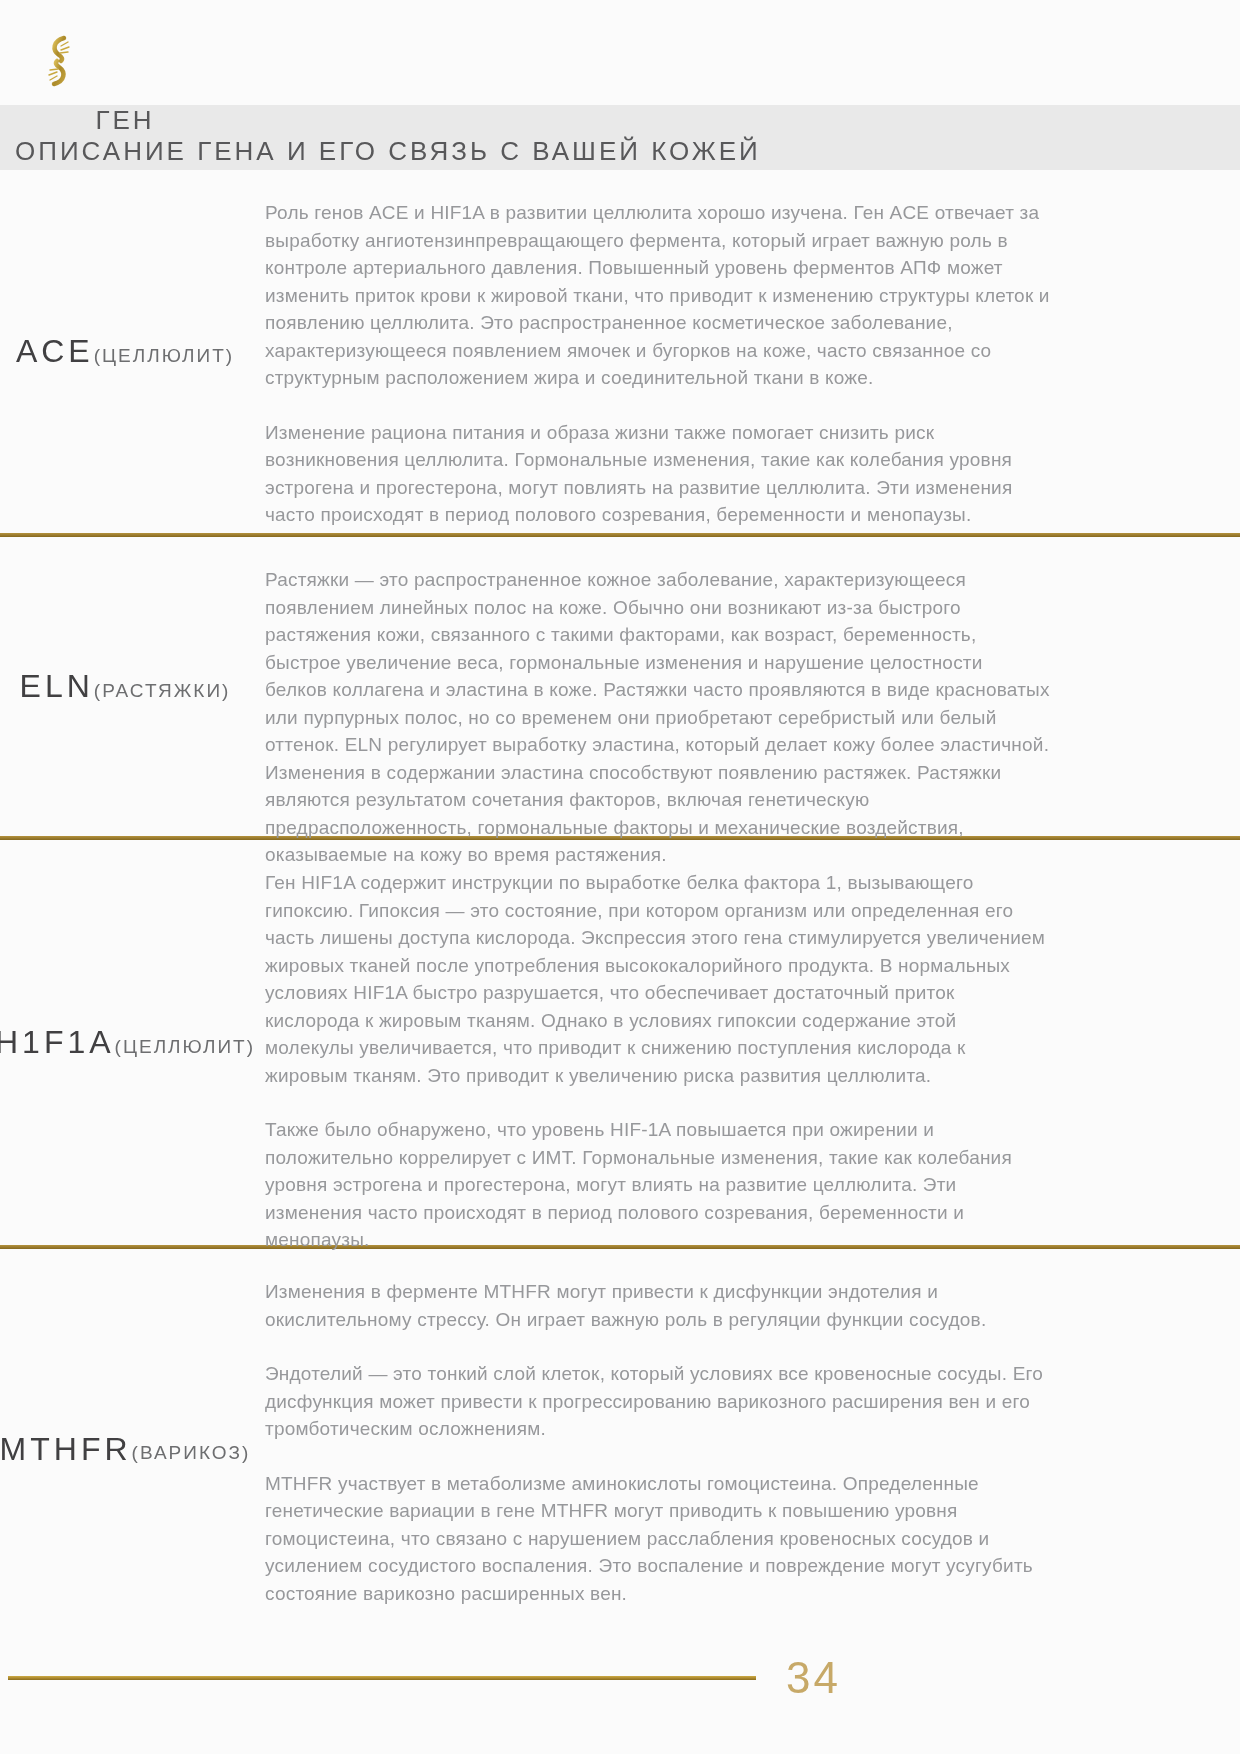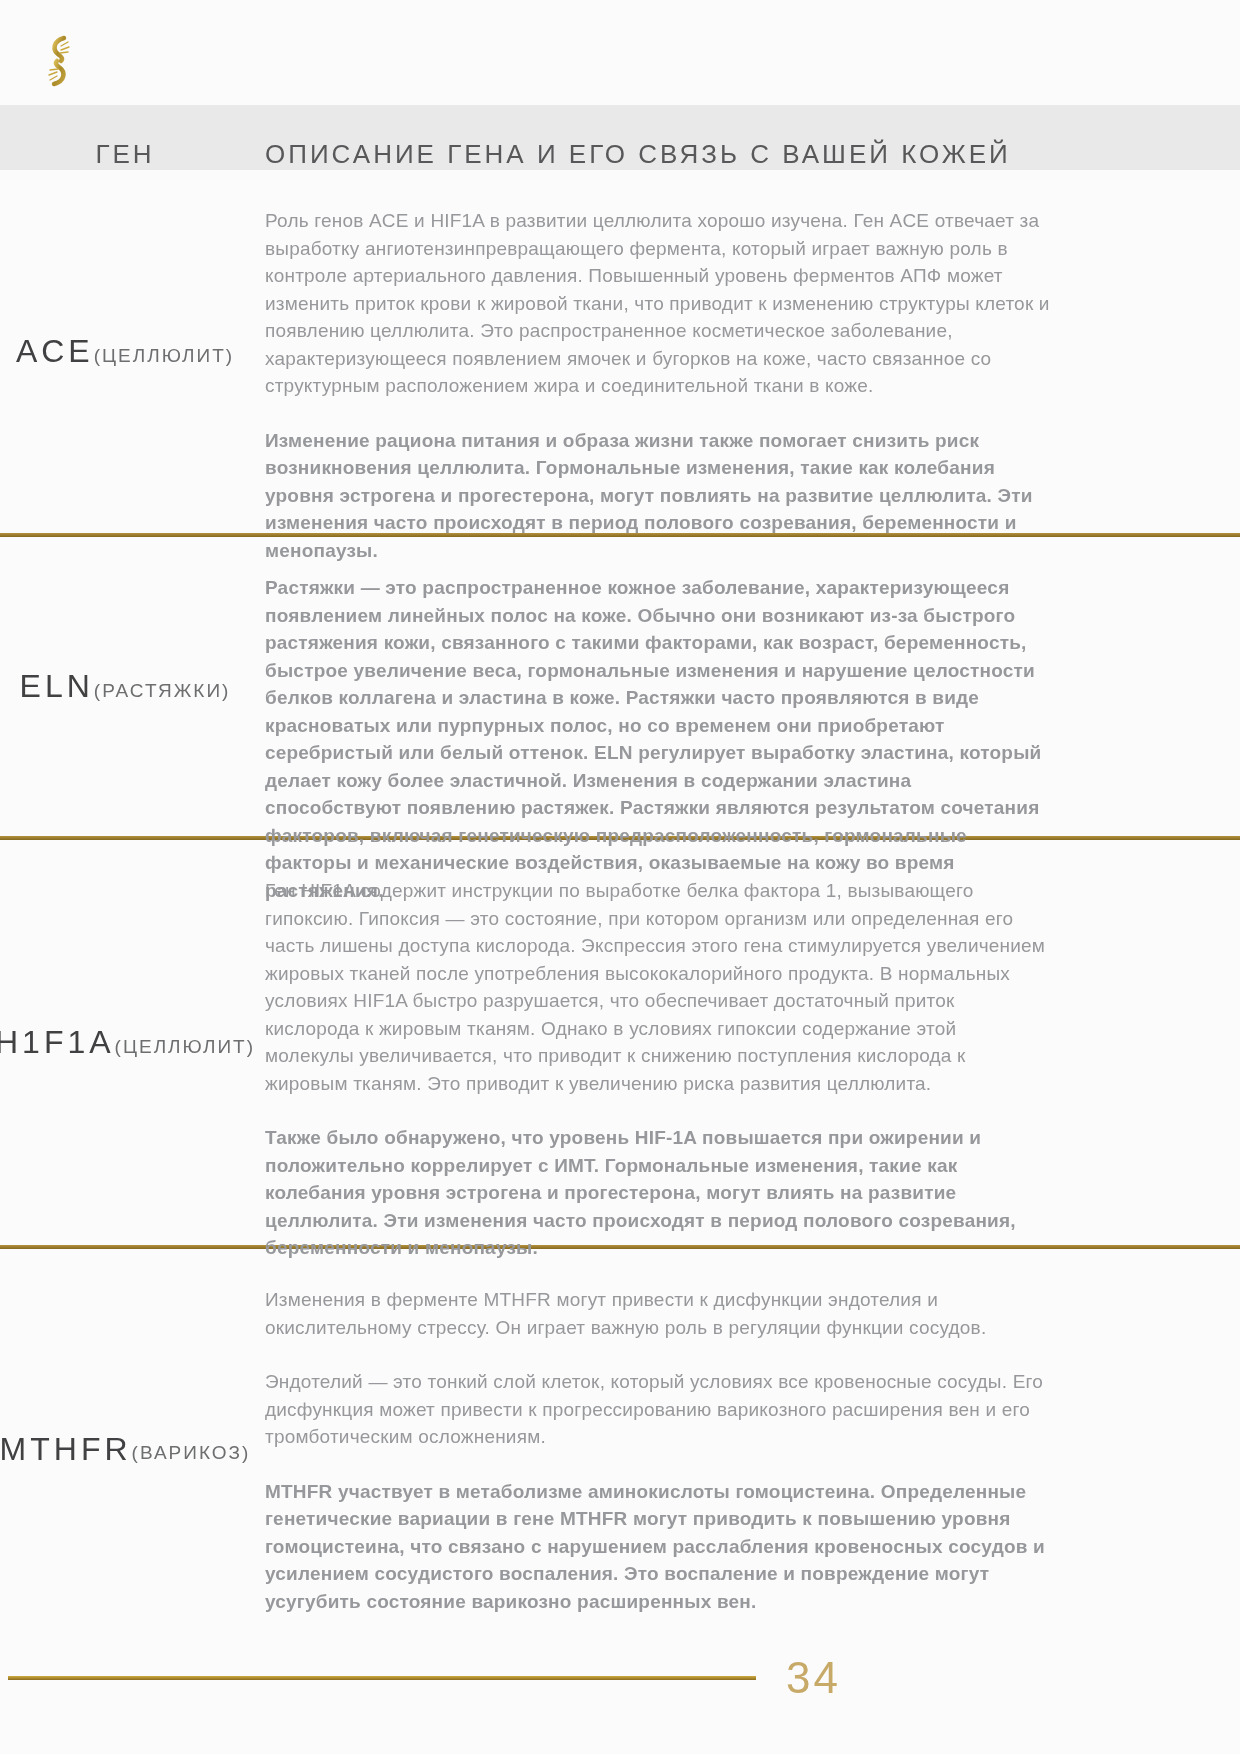--- a/index.html
+++ b/index.html
@@ -23,25 +23,26 @@
     width: 30px;
     height: 54px;
   }
   .table-header {
     position: absolute;
     left: 0; top: 105px;
     width: 1240px;
     height: 65px;
     background: #e9e9e9;
     display: flex;
-    align-items: flex-end;
+    align-items: flex-start;
     color: #58585a;
     font-size: 26px;
     font-weight: 300;
     letter-spacing: 3px;
+    flex-direction: column;
   }
   .th-gene {
     width: 250px;
     text-align: center;
     flex-shrink: 0;
   }
   .th-desc {
     padding-left: 15px;
   }
   .table-body {
@@ -81,22 +82,22 @@
   }
   .desc-cell {
     width: 800px;
     padding: 21px 0 0 15px;
     color: #97989b;
     font-size: 19px;
     font-weight: 300;
     line-height: 27.5px;
     letter-spacing: 0.2px;
   }
-  .desc-cell p { margin: 16px 0 27px 0; }
-  .desc-cell p:last-child { margin-bottom: 0; font-weight: bold; }
+  .desc-cell p { margin: 8px 0 27px 0; }
+  .desc-cell p:last-child { margin-bottom: 0; }
   .row-divider {
     width: 1240px;
     height: 4px;
     background: linear-gradient(180deg, #b4923c 0%, #9a7b2e 55%, #86691f 100%);
   }
   .footer {
     position: absolute;
     left: 8px;
     top: 1648px;
     width: 1240px;

